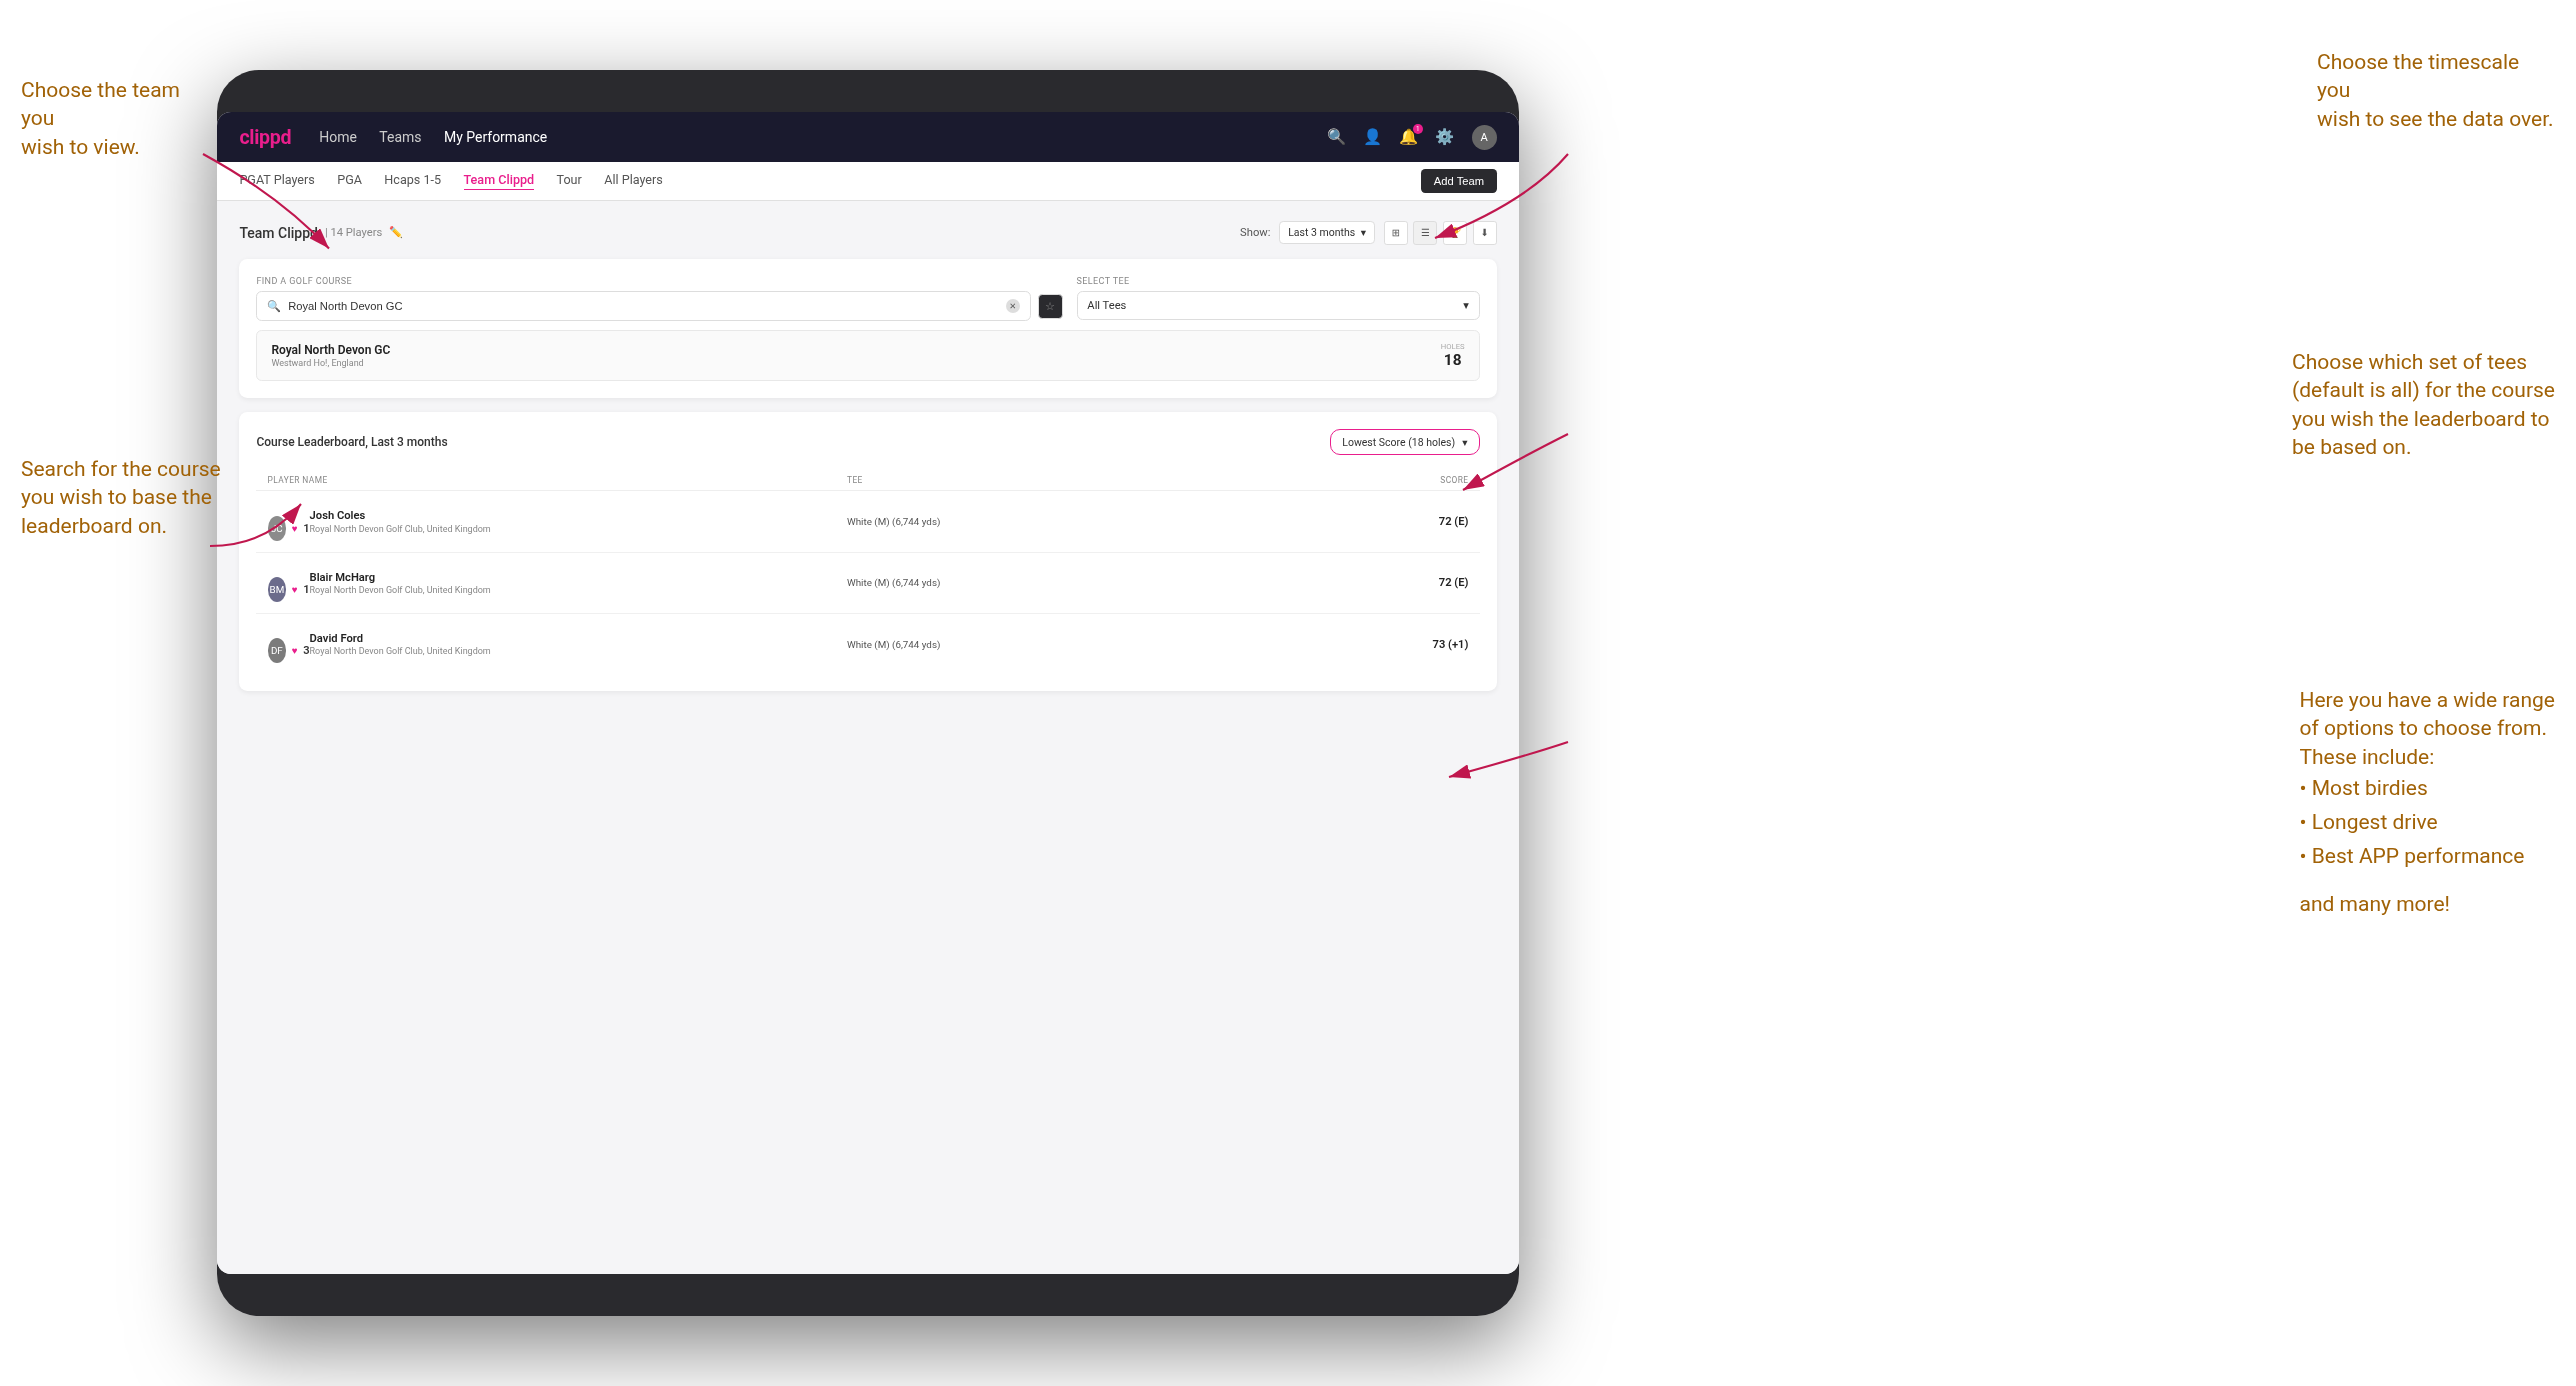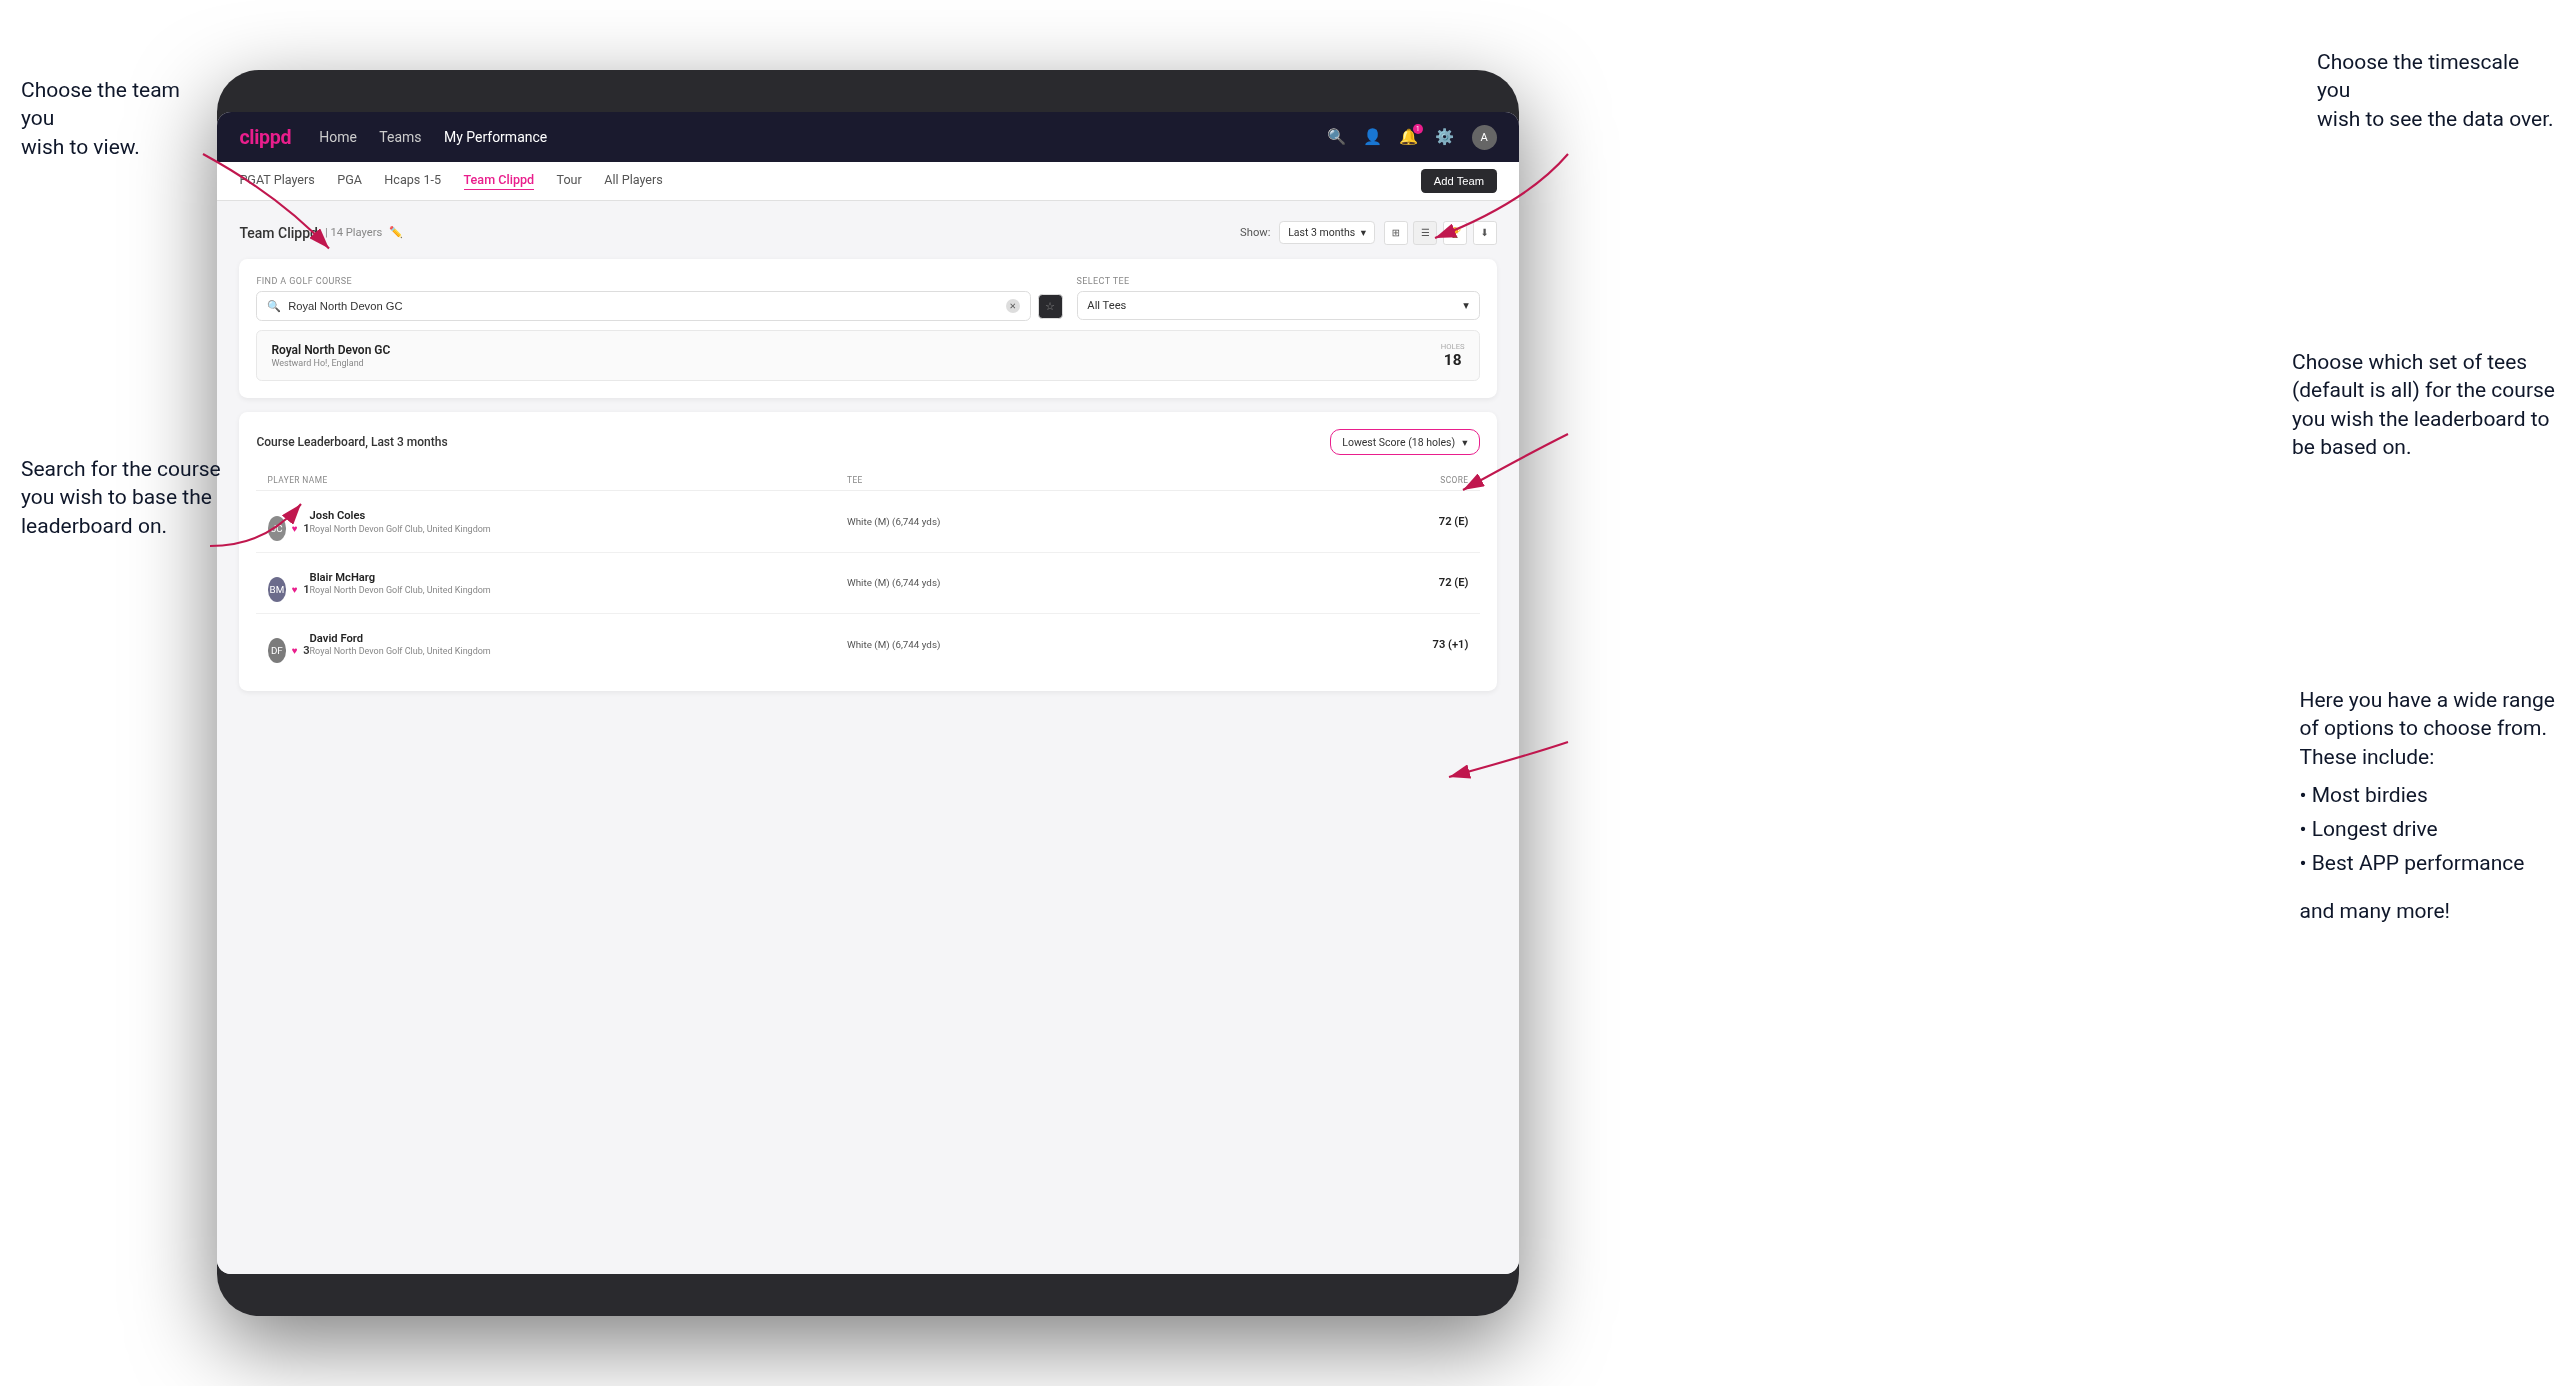--- a/index.html
+++ b/index.html
@@ -9,21 +9,21 @@
       width: 2576px;
       height: 1386px;
       overflow: hidden;
       position: relative;
     }
 
     
     .annotation {
       position: absolute;
       font-size: 19.6px;
-      color: #0f172a;
+      color: #a16207;
       line-height: 1.4;
       font-weight: 400;
     }
 
     
     .tablet-outer {
       position: absolute;
       left: 217px;
       top: 70px;
       width: 1302px;
@@ -531,21 +531,20 @@
       top: 686px;
       font-size: 21px;
       line-height: 1.35;
       max-width: 266px;
       text-align: left;
     }
 
     .bullet-list {
       list-style: none;
       padding: 0;
-      margin-top: 7px;
     }
 
     .bullet-list li {
       padding: 2.8px 0;
       font-size: 21px;
     }
 
     .bullet-list li::before {
       content: '•  ';
     }

